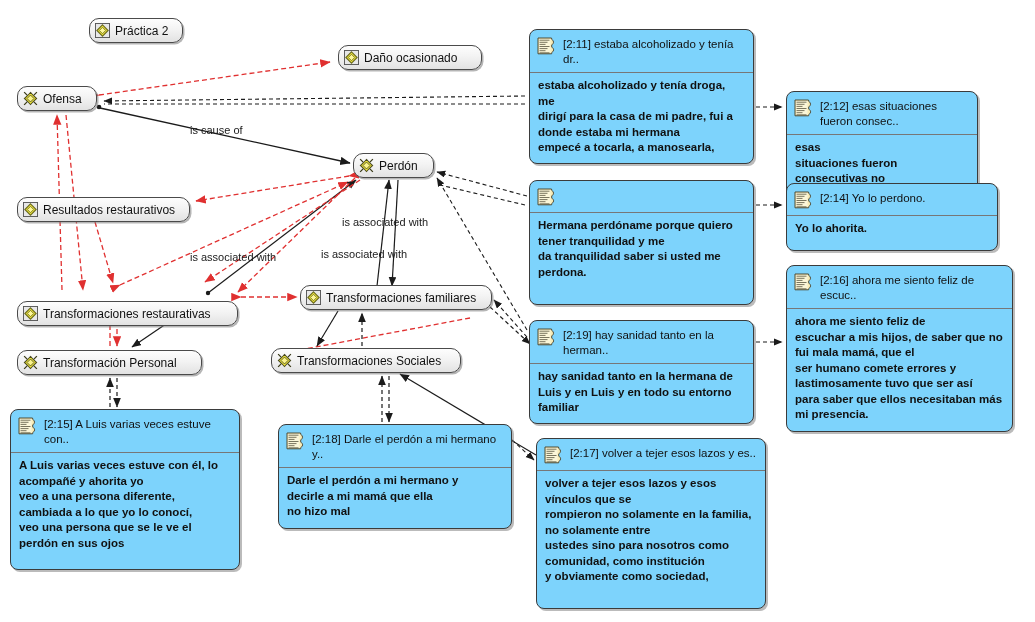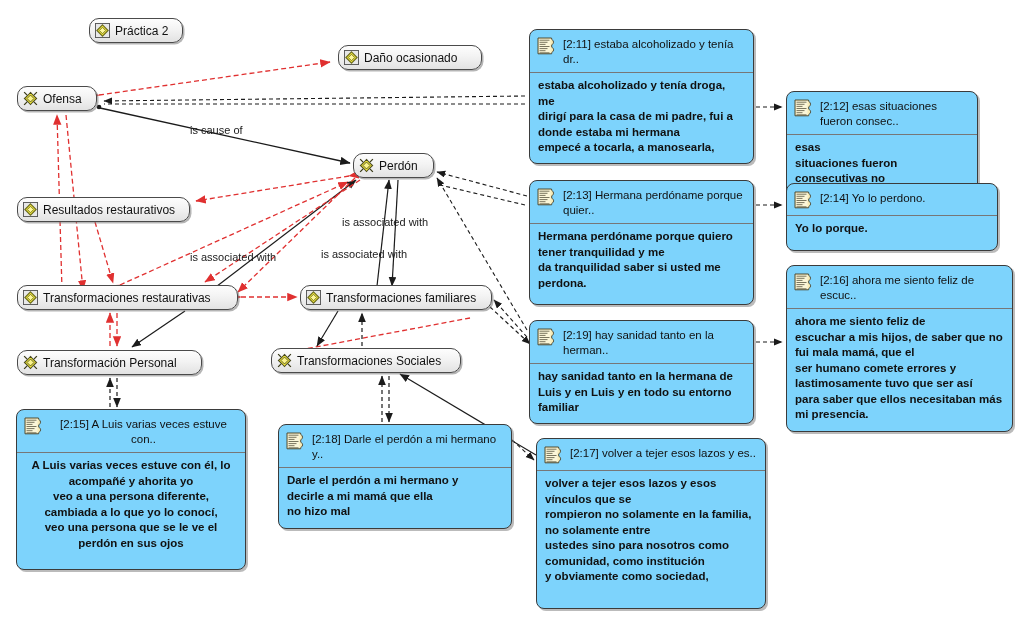--- a/index.html
+++ b/index.html
@@ -268,21 +268,21 @@
         <span class="label">Perdón</span>
       </div>
       <div class="node" style="left: 17px; top: 197px; min-width: 173px;">
         <svg class="nicon" viewBox="0 0 16 16">
           <rect x="0.5" y="0.5" width="15" height="15" fill="#e8e8e8" stroke="#555" stroke-width="1"></rect>
           <path d="M8 2 L14 8 L8 14 L2 8 Z" fill="#f2e83a" stroke="#6b6b20" stroke-width="1.2"></path>
           <path d="M8 4.6 L11.4 8 L8 11.4 L4.6 8 Z" fill="#fdf79a" stroke="#6b6b20" stroke-width="0.9"></path>
         </svg>
         <span class="label">Resultados restaurativos</span>
       </div>
-      <div class="node" style="left: 17px; top: 285px; min-width: 221px;">
+      <div class="node" style="left: 17px; top: 301px; min-width: 221px;">
         <svg class="nicon" viewBox="0 0 16 16">
           <rect x="0.5" y="0.5" width="15" height="15" fill="#e8e8e8" stroke="#555" stroke-width="1"></rect>
           <path d="M8 2 L14 8 L8 14 L2 8 Z" fill="#f2e83a" stroke="#6b6b20" stroke-width="1.2"></path>
           <path d="M8 4.6 L11.4 8 L8 11.4 L4.6 8 Z" fill="#fdf79a" stroke="#6b6b20" stroke-width="0.9"></path>
         </svg>
         <span class="label">Transformaciones restaurativas</span>
       </div>
       <div class="node" style="left: 300px; top: 285px; min-width: 192px;">
         <svg class="nicon" viewBox="0 0 16 16">
           <rect x="0.5" y="0.5" width="15" height="15" fill="#e8e8e8" stroke="#555" stroke-width="1"></rect>
@@ -355,21 +355,20 @@
             <path d="M1 1 H14.5 C14.5 3.2 16.5 3.0 16.5 5.2 C16.5 7.2 14.6 7.0 14.6 9.0 C14.6 11.0 16.6 10.8 16.6 12.8 C16.6 14.8 14.6 14.6 14.6 16.8 H1 Z" fill="#f8edb8" stroke="#4d4a36" stroke-width="1"></path>
             <rect x="2" y="2" width="11.5" height="13.8" fill="#fbf6d8" stroke="none"></rect>
             <line x1="2.5" y1="3.2" x2="12.5" y2="3.2" stroke="#4d4a36" stroke-width="0.75"></line>
             <line x1="2.5" y1="5.300000000000001" x2="10.5" y2="5.300000000000001" stroke="#4d4a36" stroke-width="0.75"></line>
             <line x1="2.5" y1="7.4" x2="8.5" y2="7.4" stroke="#4d4a36" stroke-width="0.75"></line>
             <line x1="2.5" y1="9.5" x2="12.5" y2="9.5" stroke="#4d4a36" stroke-width="0.75"></line>
             <line x1="2.5" y1="11.600000000000001" x2="10.5" y2="11.600000000000001" stroke="#4d4a36" stroke-width="0.75"></line>
             <line x1="2.5" y1="13.7" x2="8.5" y2="13.7" stroke="#4d4a36" stroke-width="0.75"></line>
             <line x1="2.5" y1="15.8" x2="12.5" y2="15.8" stroke="#4d4a36" stroke-width="0.75"></line>
           </svg>
-          <span class="qtitle">[2:13] Hermana perdóname porque quier..</span>
         </div>
         <div class="qbody">Hermana perdóname porque quiero
 tener tranquilidad y me
 da tranquilidad saber si usted me
 perdona.</div>
       </div>
       <div class="quote" style="left: 786px; top: 183px; width: 212px; min-height: 68px;">
         <div class="qhead">
           <svg class="qicon" viewBox="0 0 20 19">
             <path d="M1 1 H14.5 C14.5 3.2 16.5 3.0 16.5 5.2 C16.5 7.2 14.6 7.0 14.6 9.0 C14.6 11.0 16.6 10.8 16.6 12.8 C16.6 14.8 14.6 14.6 14.6 16.8 H1 Z" fill="#f8edb8" stroke="#4d4a36" stroke-width="1"></path>
@@ -377,21 +376,21 @@
             <line x1="2.5" y1="3.2" x2="12.5" y2="3.2" stroke="#4d4a36" stroke-width="0.75"></line>
             <line x1="2.5" y1="5.300000000000001" x2="10.5" y2="5.300000000000001" stroke="#4d4a36" stroke-width="0.75"></line>
             <line x1="2.5" y1="7.4" x2="8.5" y2="7.4" stroke="#4d4a36" stroke-width="0.75"></line>
             <line x1="2.5" y1="9.5" x2="12.5" y2="9.5" stroke="#4d4a36" stroke-width="0.75"></line>
             <line x1="2.5" y1="11.600000000000001" x2="10.5" y2="11.600000000000001" stroke="#4d4a36" stroke-width="0.75"></line>
             <line x1="2.5" y1="13.7" x2="8.5" y2="13.7" stroke="#4d4a36" stroke-width="0.75"></line>
             <line x1="2.5" y1="15.8" x2="12.5" y2="15.8" stroke="#4d4a36" stroke-width="0.75"></line>
           </svg>
           <span class="qtitle">[2:14] Yo lo perdono.</span>
         </div>
-        <div class="qbody">Yo lo porque.</div>
+        <div class="qbody">Yo lo ahorita.</div>
       </div>
       <div class="quote" style="left: 786px; top: 265px; width: 227px; min-height: 167px;">
         <div class="qhead">
           <svg class="qicon" viewBox="0 0 20 19">
             <path d="M1 1 H14.5 C14.5 3.2 16.5 3.0 16.5 5.2 C16.5 7.2 14.6 7.0 14.6 9.0 C14.6 11.0 16.6 10.8 16.6 12.8 C16.6 14.8 14.6 14.6 14.6 16.8 H1 Z" fill="#f8edb8" stroke="#4d4a36" stroke-width="1"></path>
             <rect x="2" y="2" width="11.5" height="13.8" fill="#fbf6d8" stroke="none"></rect>
             <line x1="2.5" y1="3.2" x2="12.5" y2="3.2" stroke="#4d4a36" stroke-width="0.75"></line>
             <line x1="2.5" y1="5.300000000000001" x2="10.5" y2="5.300000000000001" stroke="#4d4a36" stroke-width="0.75"></line>
             <line x1="2.5" y1="7.4" x2="8.5" y2="7.4" stroke="#4d4a36" stroke-width="0.75"></line>
             <line x1="2.5" y1="9.5" x2="12.5" y2="9.5" stroke="#4d4a36" stroke-width="0.75"></line>
@@ -421,21 +420,21 @@
             <line x1="2.5" y1="11.600000000000001" x2="10.5" y2="11.600000000000001" stroke="#4d4a36" stroke-width="0.75"></line>
             <line x1="2.5" y1="13.7" x2="8.5" y2="13.7" stroke="#4d4a36" stroke-width="0.75"></line>
             <line x1="2.5" y1="15.8" x2="12.5" y2="15.8" stroke="#4d4a36" stroke-width="0.75"></line>
           </svg>
           <span class="qtitle">[2:19] hay sanidad tanto en la herman..</span>
         </div>
         <div class="qbody">hay sanidad tanto en la hermana de
 Luis y en Luis y en todo su entorno
 familiar</div>
       </div>
-      <div class="quote" style="left: 16px; top: 409px; width: 230px; min-height: 161px; text-align: center;">
+      <div class="quote" style="left: 10px; top: 409px; width: 230px; min-height: 161px;">
         <div class="qhead">
           <svg class="qicon" viewBox="0 0 20 19">
             <path d="M1 1 H14.5 C14.5 3.2 16.5 3.0 16.5 5.2 C16.5 7.2 14.6 7.0 14.6 9.0 C14.6 11.0 16.6 10.8 16.6 12.8 C16.6 14.8 14.6 14.6 14.6 16.8 H1 Z" fill="#f8edb8" stroke="#4d4a36" stroke-width="1"></path>
             <rect x="2" y="2" width="11.5" height="13.8" fill="#fbf6d8" stroke="none"></rect>
             <line x1="2.5" y1="3.2" x2="12.5" y2="3.2" stroke="#4d4a36" stroke-width="0.75"></line>
             <line x1="2.5" y1="5.300000000000001" x2="10.5" y2="5.300000000000001" stroke="#4d4a36" stroke-width="0.75"></line>
             <line x1="2.5" y1="7.4" x2="8.5" y2="7.4" stroke="#4d4a36" stroke-width="0.75"></line>
             <line x1="2.5" y1="9.5" x2="12.5" y2="9.5" stroke="#4d4a36" stroke-width="0.75"></line>
             <line x1="2.5" y1="11.600000000000001" x2="10.5" y2="11.600000000000001" stroke="#4d4a36" stroke-width="0.75"></line>
             <line x1="2.5" y1="13.7" x2="8.5" y2="13.7" stroke="#4d4a36" stroke-width="0.75"></line>

